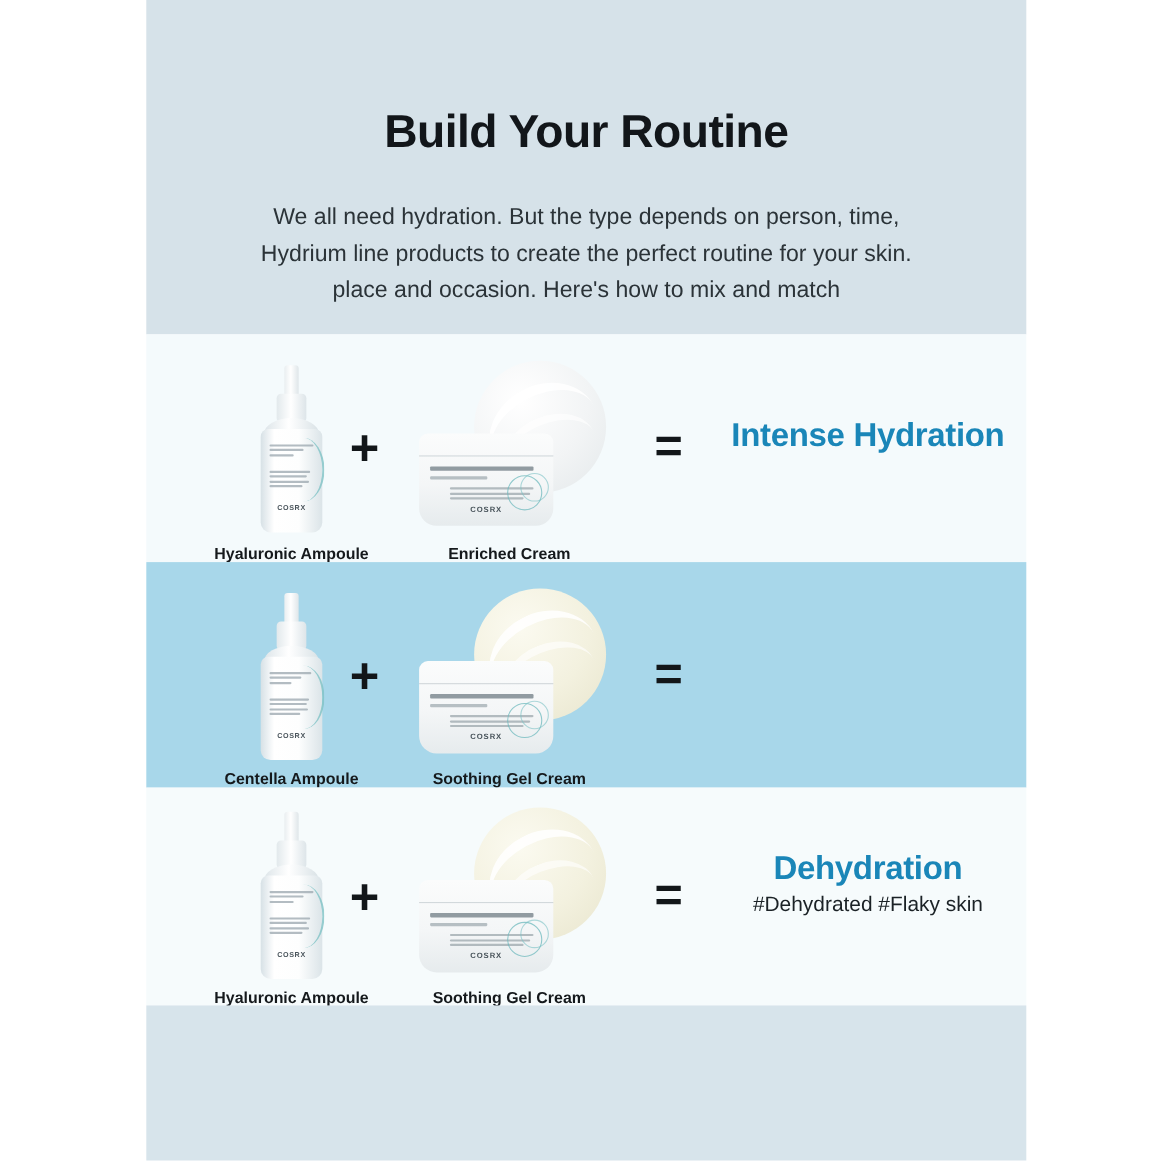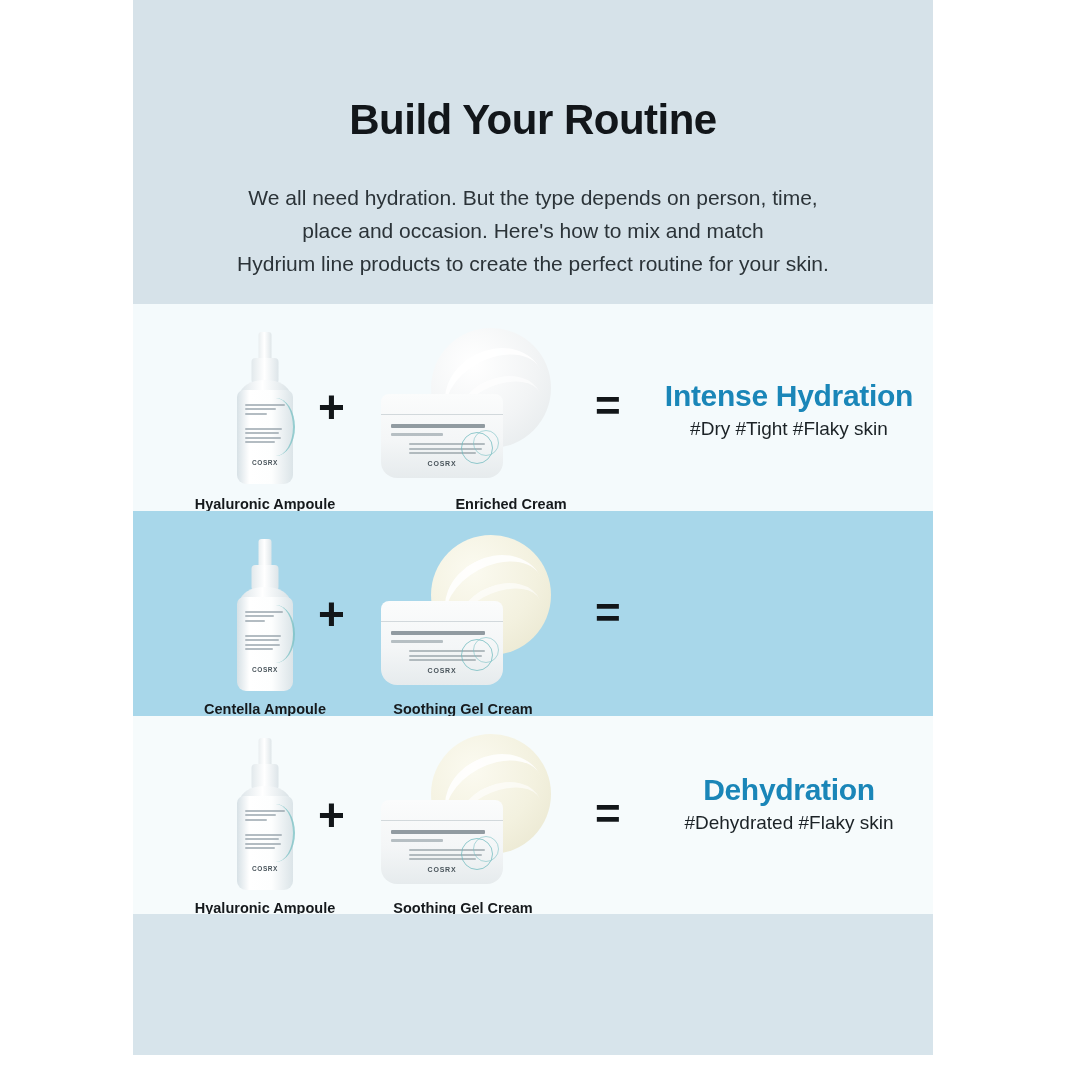--- a/index.html
+++ b/index.html
@@ -204,22 +204,22 @@
 </head>
 <body>
 
 <div class="page">
   <div class="content">
 
     <div class="band band-header">
       <div class="title">Build Your Routine</div>
       <div class="subtitle">
         <div>We all need hydration. But the type depends on person, time,</div>
+        <div>Hydrium line products to create the perfect routine for your skin.</div>
         <div>place and occasion. Here's how to mix and match</div>
-        <div>Hydrium line products to create the perfect routine for your skin.</div>
       </div>
     </div>
 
     <div class="band band-row-light">
       <div class="row-inner">
 
         <div class="slot" style="left:96px;top:28px;">
           <div class="ampoule">
             <div class="amp-cap"></div>
             <div class="amp-neck"></div>
@@ -258,27 +258,26 @@
                 <i style="width:100%"></i>
                   <i style="width:96%"></i>
                   <i style="width:88%"></i>
               </div>
               <div class="jar-brand">COSRX</div>
               <div class="jar-ring"></div>
               <div class="jar-ring2"></div>
             </div>
           </div>
         </div>
-        <div class="prod-label" style="left:330px;top:192px;margin-left:48px;">Enriched Cream</div>
+        <div class="prod-label" style="left:330px;top:192px;">Enriched Cream</div>
 
         <div class="op op-eq" style="left:462px;top:80px;">=</div>
 
         <div class="result" style="left:512px;top:76px;width:288px;">
           <div class="result-title">Intense Hydration</div>
-          <div class="result-tags">#Dry #Tight #Flaky skin</div>
         </div>
 
       </div>
     </div>
 
     <div class="band band-row-blue">
       <div class="row-inner">
 
         <div class="slot" style="left:96px;top:28px;">
           <div class="ampoule">

